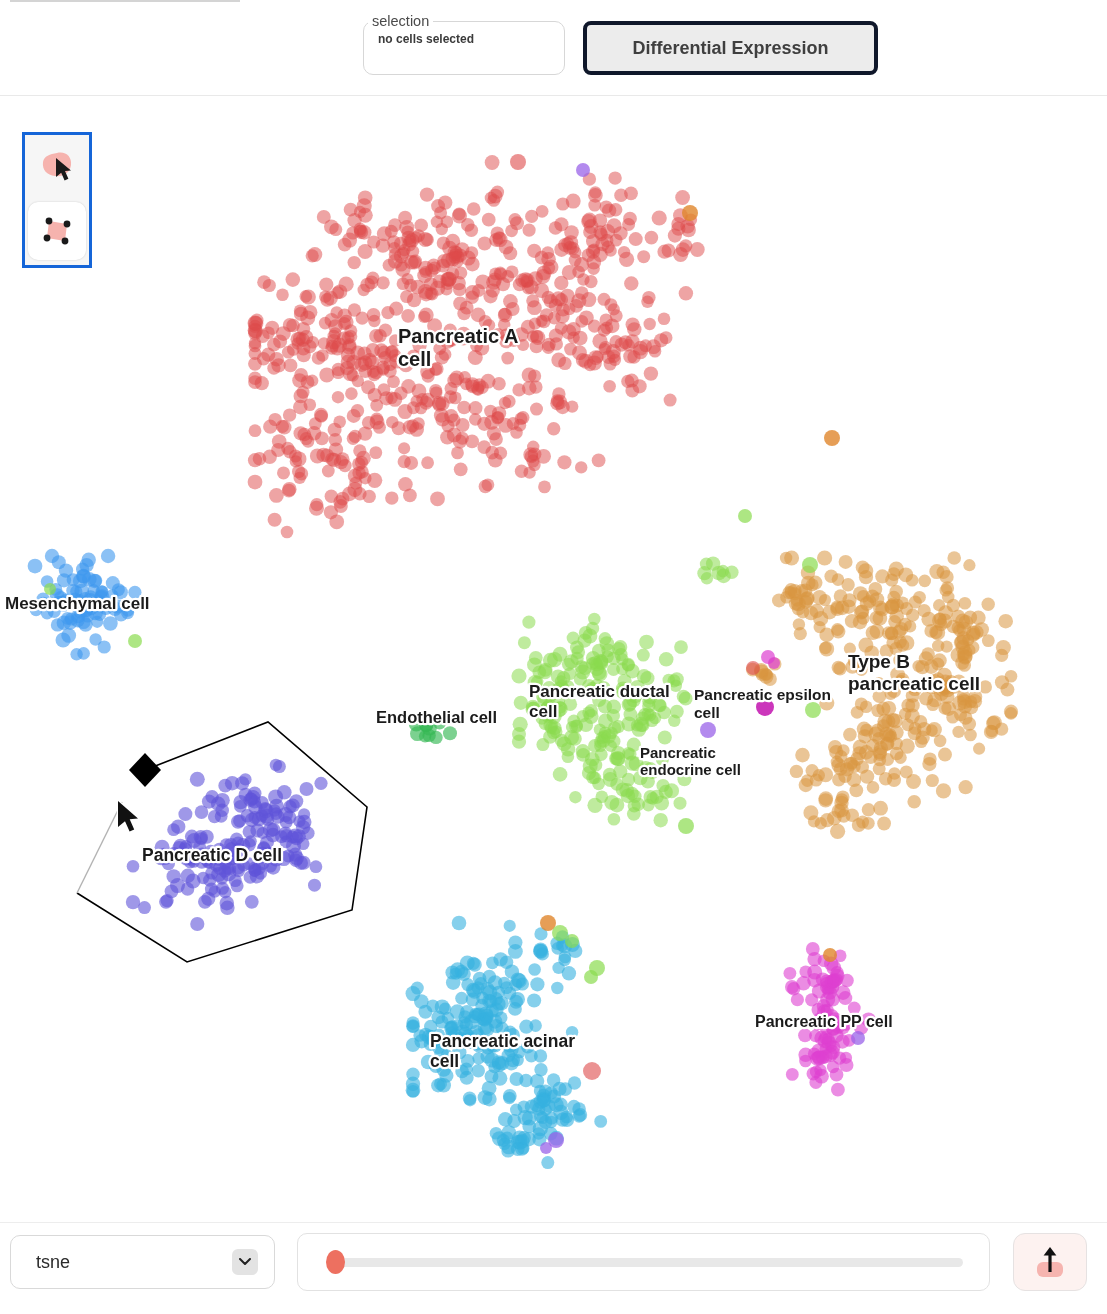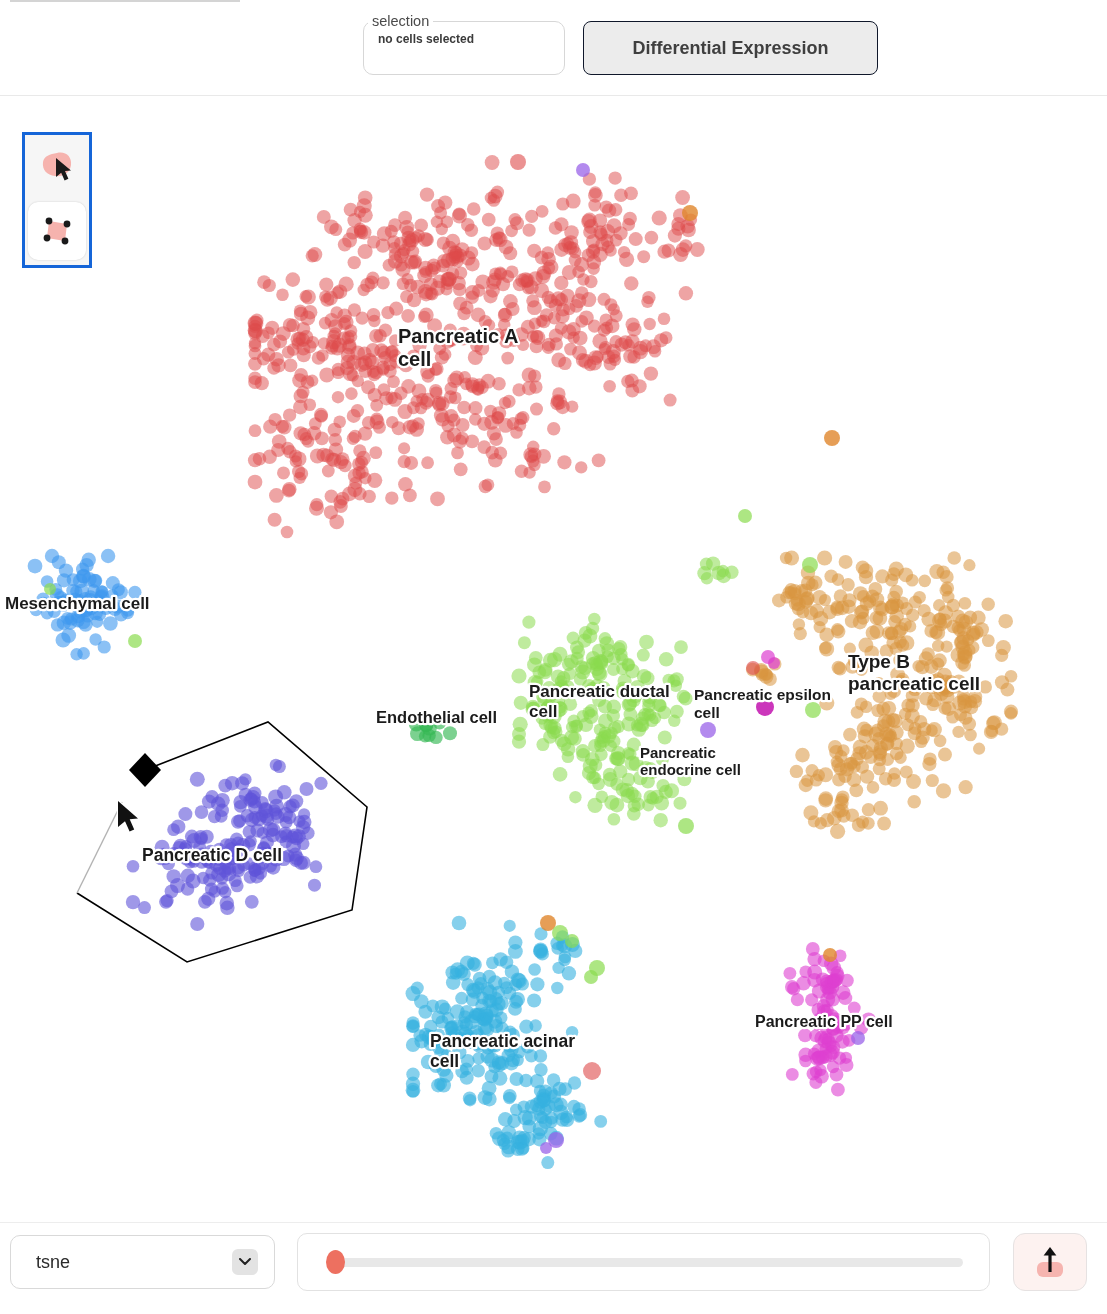--- a/index.html
+++ b/index.html
@@ -13,21 +13,21 @@
   
   .header { position:absolute; left:0; top:0; width:1107px; height:96px;
             background:#fff; border-bottom:1px solid #e9e9e9; z-index:5; }
   .top-strip { position:absolute; left:10px; top:0; width:230px; height:0;
                border-top:2px solid #d4d4d4; }
   .selection-box { position:absolute; left:363px; top:13px; width:202px; height:62px;
                    border:1px solid #d7d7d7; border-radius:10px; background:#fff; }
   .selection-box legend { font-size:14.5px; color:#4a4a4a; padding:0 4px; margin-left:4px; }
   .selection-value { display:block; padding:3px 0 0 14px; font-size:12px; font-weight:bold; color:#3b3b3b; }
   .diffexp { position:absolute; left:583px; top:21px; width:295px; height:54px;
-             background:#ececec; border:1px solid #0f172a; border-radius:8px;
+             background:#ececec; border:4px solid #0f172a; border-radius:8px;
              font-family:"Liberation Sans", sans-serif;
              font-size:18px; font-weight:bold; color:#3f3f3f; cursor:pointer; }
 
   
   .palette { position:absolute; left:22px; top:132px; width:70px; height:136px;
              border:3px solid #1565d8; background:#f6f6f6; z-index:6;
              display:flex; flex-direction:column; align-items:center; }
   .tool { width:64px; height:64px; border:none; background:transparent; cursor:pointer;
           display:flex; align-items:center; justify-content:center; padding:0; }
   .tool.card { width:58px; height:58px; margin-top:3px; background:#fff; border-radius:10px;

